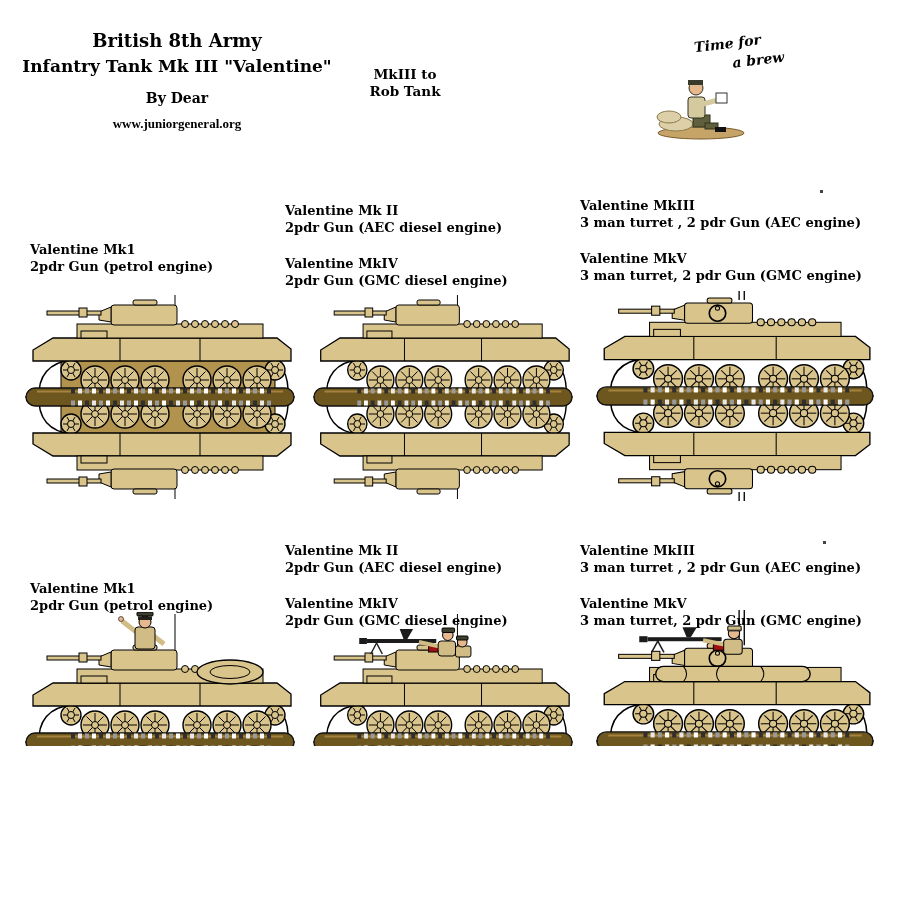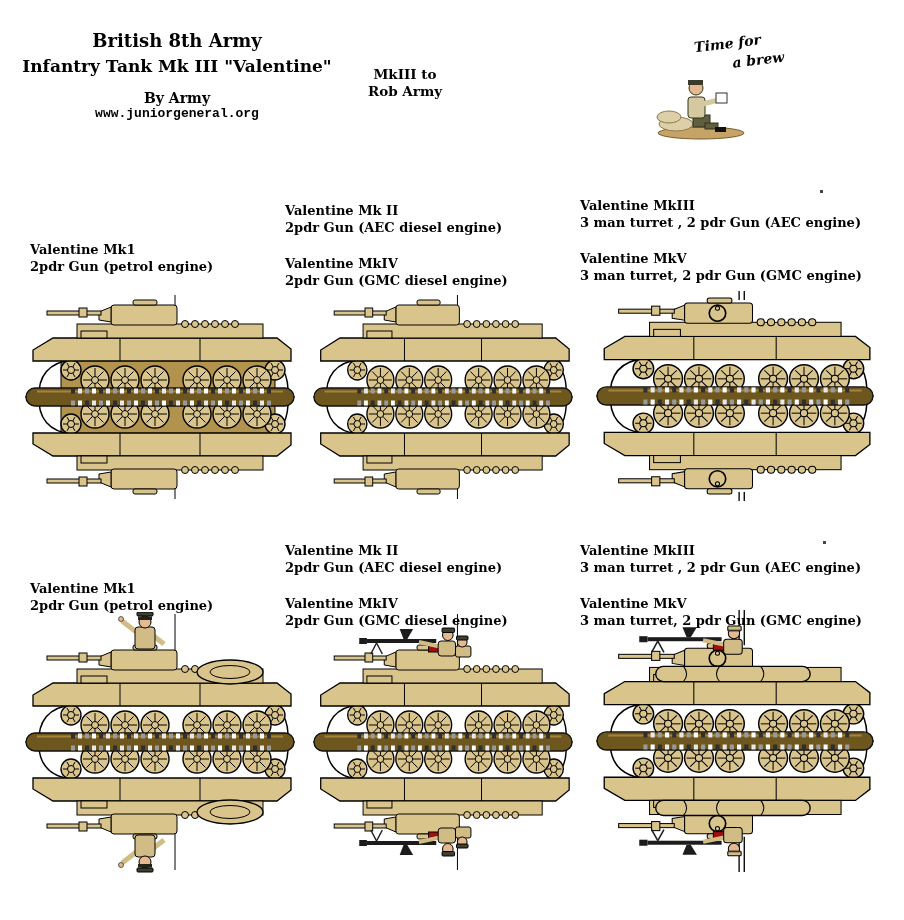--- a/index.html
+++ b/index.html
@@ -1,47 +1,47 @@
 <!DOCTYPE html>
 <html><head>
 <meta charset="utf-8">
 <style>
   html,body{margin:0;padding:0;background:#fff;}
-  .sheet{position:relative;width:904px;height:920px;background:#ffffff;overflow:hidden;
+  .sheet{position:relative;width:904px;height:746px;background:#ffffff;overflow:hidden;
          font-family:"DejaVu Serif",serif;color:#000;border-radius:10px;}
   .abs{position:absolute;}
   .serifb{font-family:"DejaVu Serif",serif;font-weight:bold;}
   .center{text-align:center;}
   .title-line1{font-size:18px;line-height:26px;}
   .title-line2{font-size:17px;line-height:24px;}
   .byline{font-size:14px;margin-top:12px;}
-  .site{font-family:Liberation Mono, monospace;font-weight:bold;font-size:13px;}
+  .site{font-family:Liberation Serif, serif;font-weight:bold;font-size:13px;margin-top:10px;}
   .thanks{font-size:13.5px;line-height:17px;font-weight:bold;}
   .tea-note{font-size:14px;font-weight:bold;font-style:italic;transform:rotate(-7deg);line-height:20px;}
   .tea-note .l2{padding-left:36px;}
   .label-block{font-weight:bold;font-size:13px;line-height:17px;text-align:left;}
   .label-block div:nth-child(3){margin-top:19px;}
   .dot{width:3px;height:3px;background:#444;}
   svg{display:block;}
 </style>
 </head>
 <body>
 
 <div class="sheet">
 
   <div class="abs center" style="left:12px;top:28px;width:330px;">
     <div class="serifb title-line1">British 8th Army</div>
     <div class="serifb title-line2">Infantry Tank Mk III "Valentine"</div>
-    <div class="serifb byline">By Army</div>
+    <div class="serifb byline">By Dear</div>
     <div class="site">www.juniorgeneral.org</div>
   </div>
 
   <div class="abs center thanks" style="left:340px;top:66px;width:130px;">
     <div>MkIII to</div>
-    <div>Rob Army</div>
+    <div>Rob Tank</div>
   </div>
 
   <div class="abs tea-note" style="left:695px;top:30px;width:120px;">
     <div>Time for</div>
     <div class="l2">a brew</div>
   </div>
 
   <div class="abs" style="left:655px;top:72px;">
     <svg width="96" height="68" viewBox="0 0 96 68">
       <ellipse cx="46" cy="61" rx="43" ry="6" fill="#c6a468" stroke="#7a5a2a"></ellipse>

